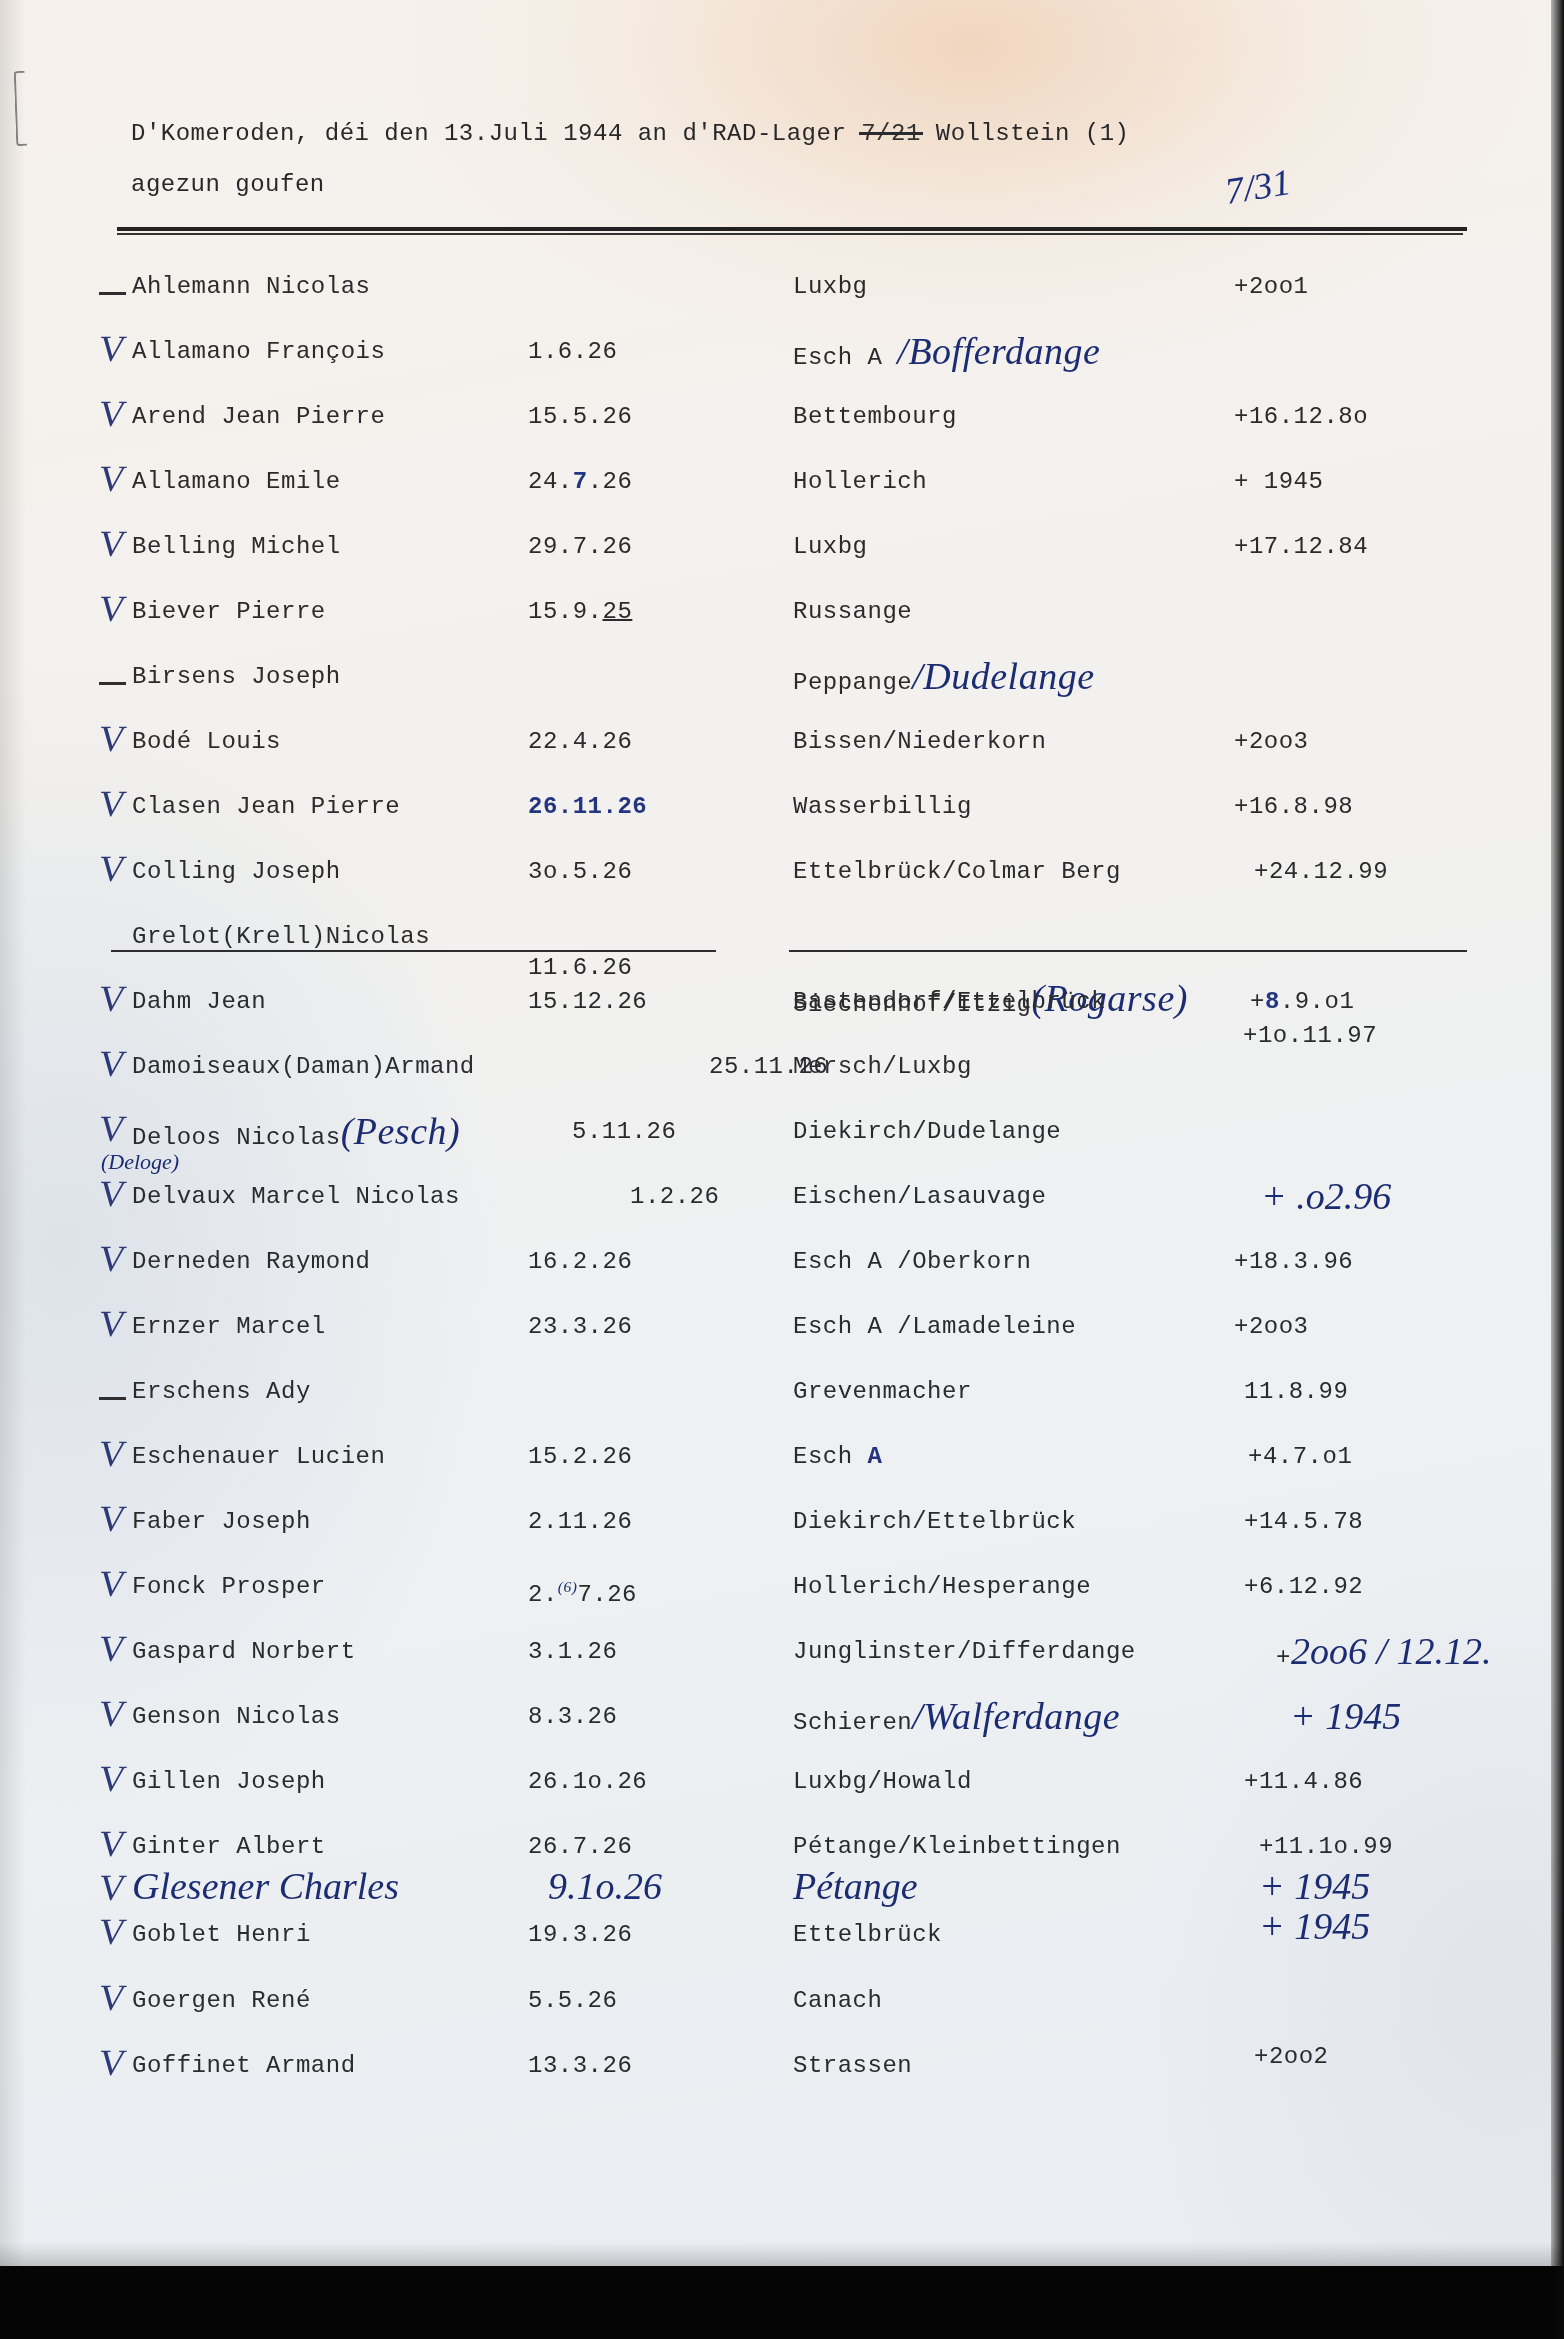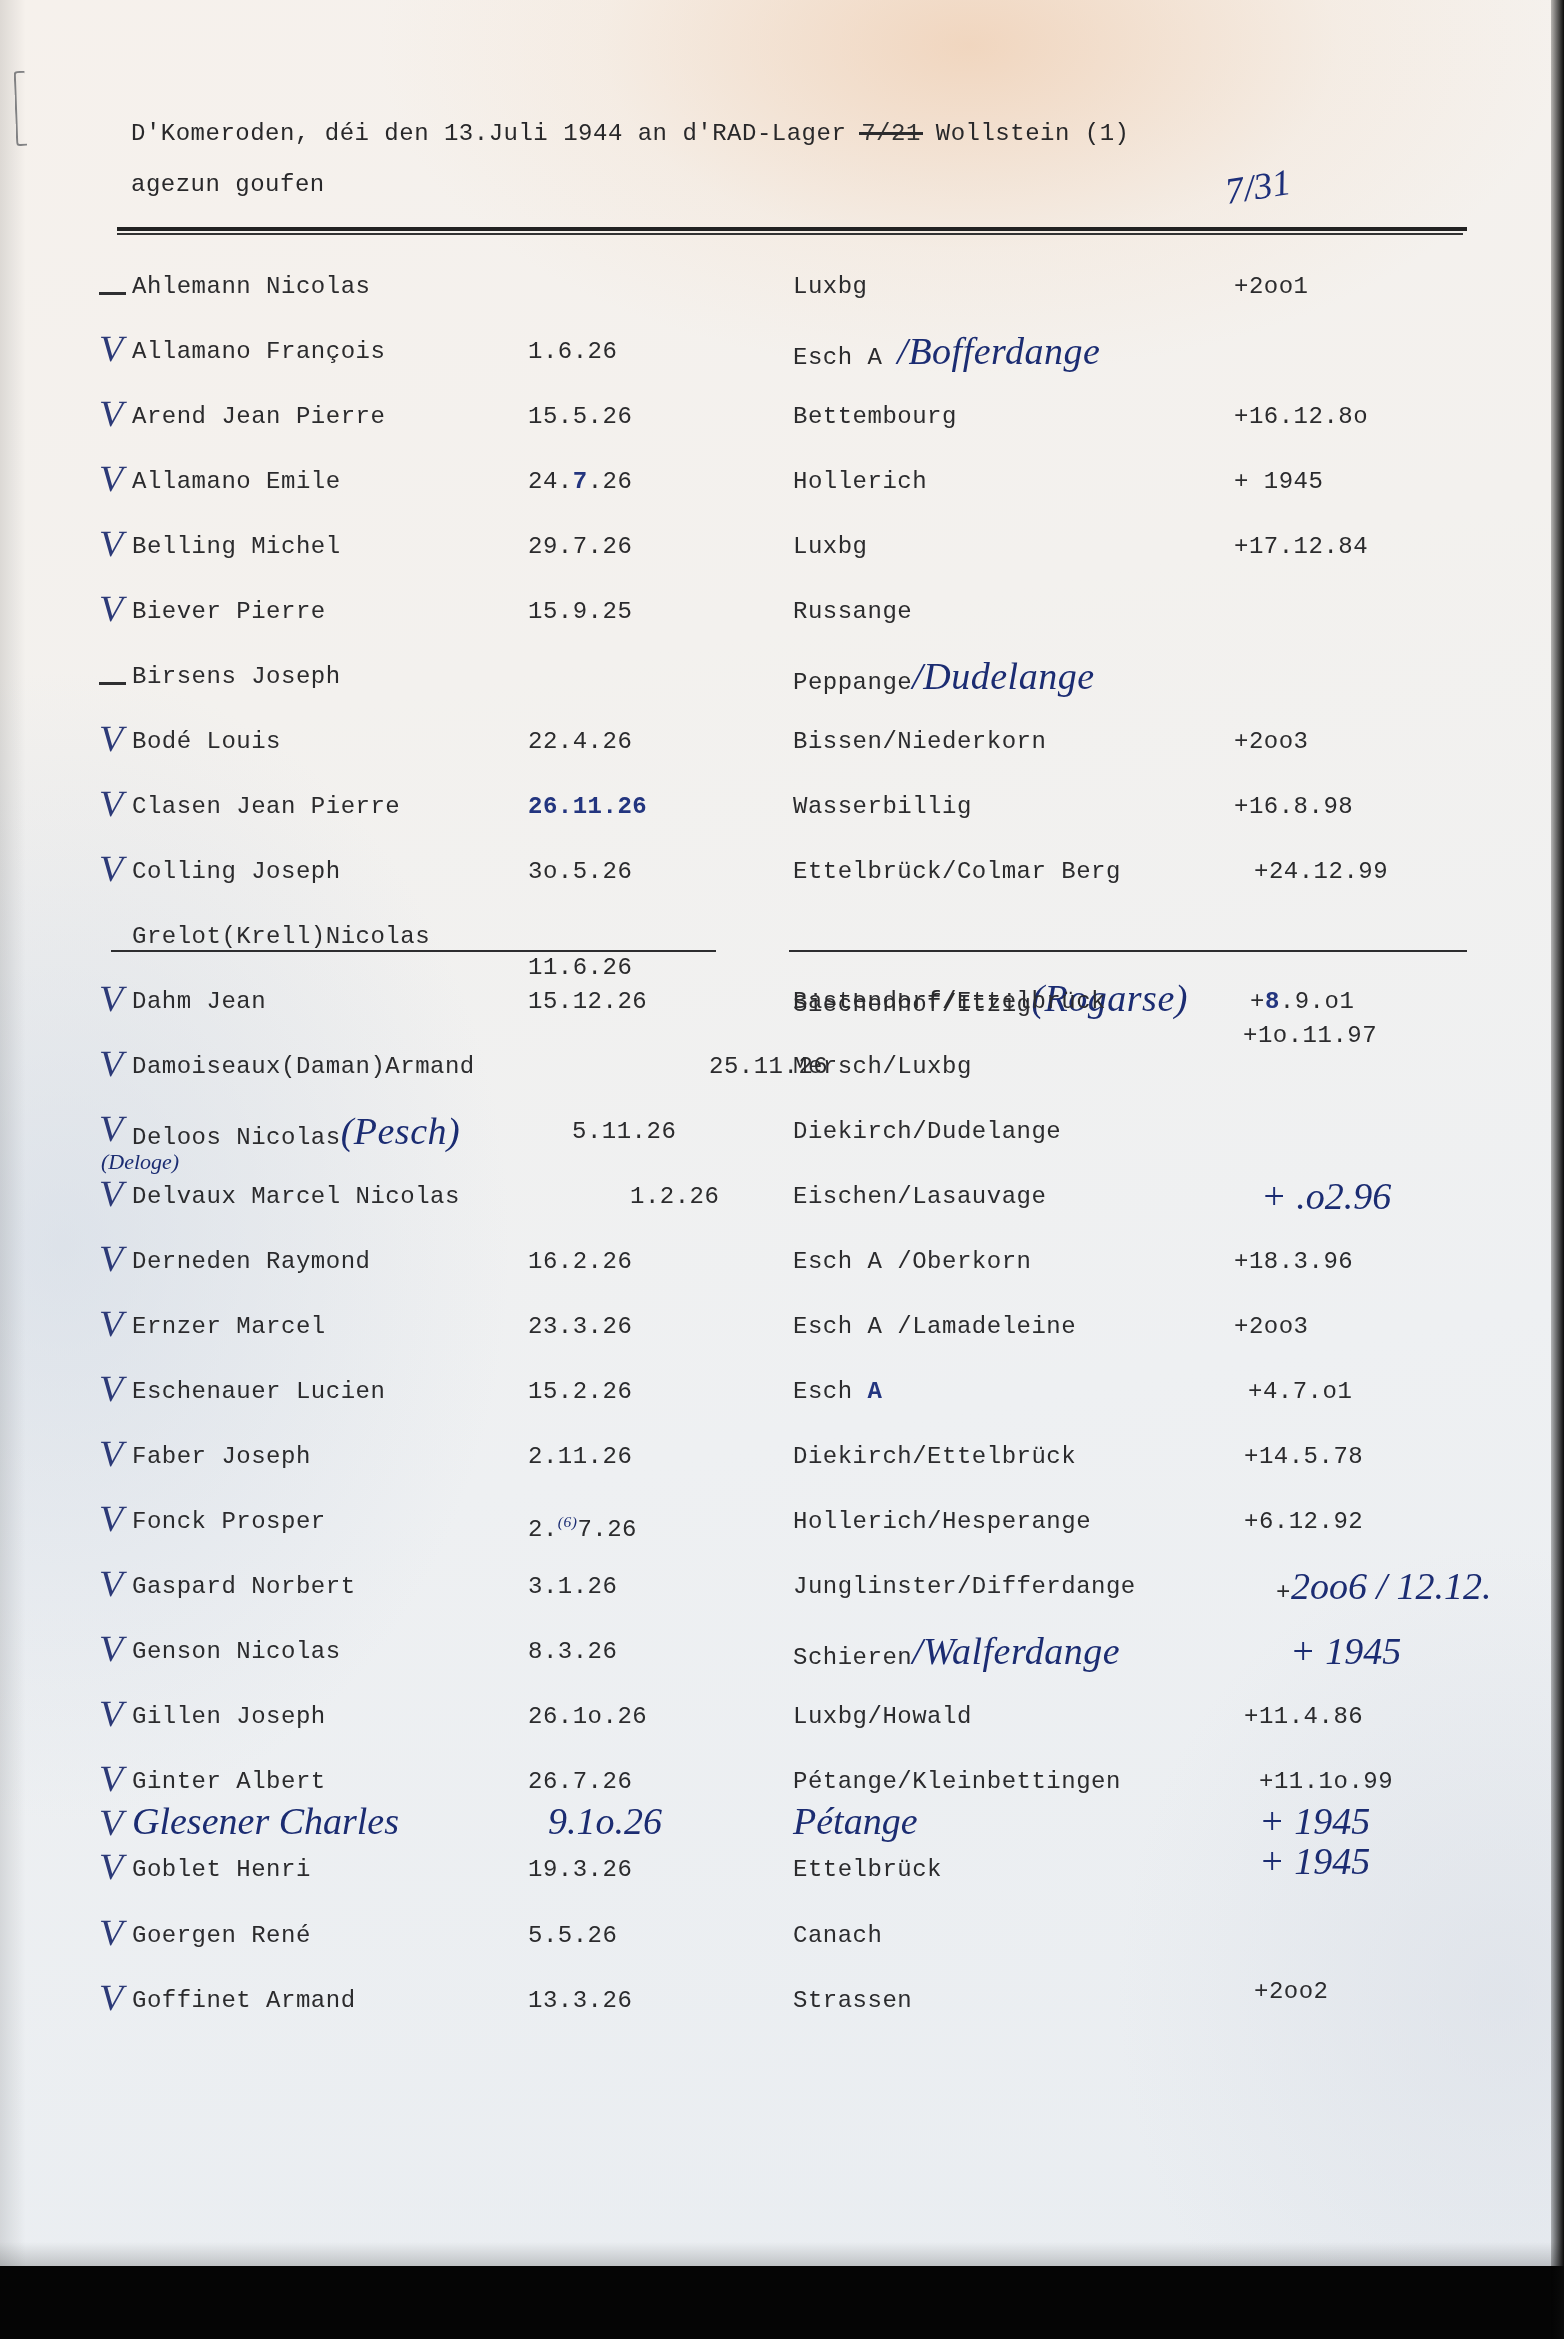--- a/index.html
+++ b/index.html
@@ -191,20 +191,21 @@
     position: relative;
   }
   .strike-line {
     position: absolute;
     height: 1.8px;
     background: #2d2d2f;
     top: 42px;
   }
 
   .underline {
+    text-decoration: underline;
     text-decoration-thickness: 1.8px;
     margin-top: 27px;
   }
   .small-sup {
     font-size: 15.5px;
     vertical-align: super;
   }
   .inserted {
     font-family: "Liberation Serif", serif;
     font-style: italic;
@@ -375,20 +376,27 @@
     </div>
 
     <div class="row">
       <div class="cell c-mark"><span class="tick">V</span></div>
       <div class="cell c-name typed">Ernzer Marcel</div>
       <div class="cell c-date typed">23.3.26</div>
       <div class="cell c-place typed">Esch A /Lamadeleine</div>
       <div class="cell c-death typed">+2oo3</div>
     </div>
 
+    <div class="row">
+      <div class="cell c-mark"><span class="dash"></span></div>
+      <div class="cell c-name typed">Erschens Ady</div>
+      <div class="cell c-date typed"></div>
+      <div class="cell c-place typed">Grevenmacher</div>
+      <div class="cell c-death typed" style="left:1244px">11.8.99</div>
+    </div>
 
     <div class="row">
       <div class="cell c-mark"><span class="tick">V</span></div>
       <div class="cell c-name typed">Eschenauer Lucien</div>
       <div class="cell c-date typed">15.2.26</div>
       <div class="cell c-place typed">Esch <span class="overwrite">A</span></div>
       <div class="cell c-death typed" style="left:1248px">+4.7.o1</div>
     </div>
 
     <div class="row">

